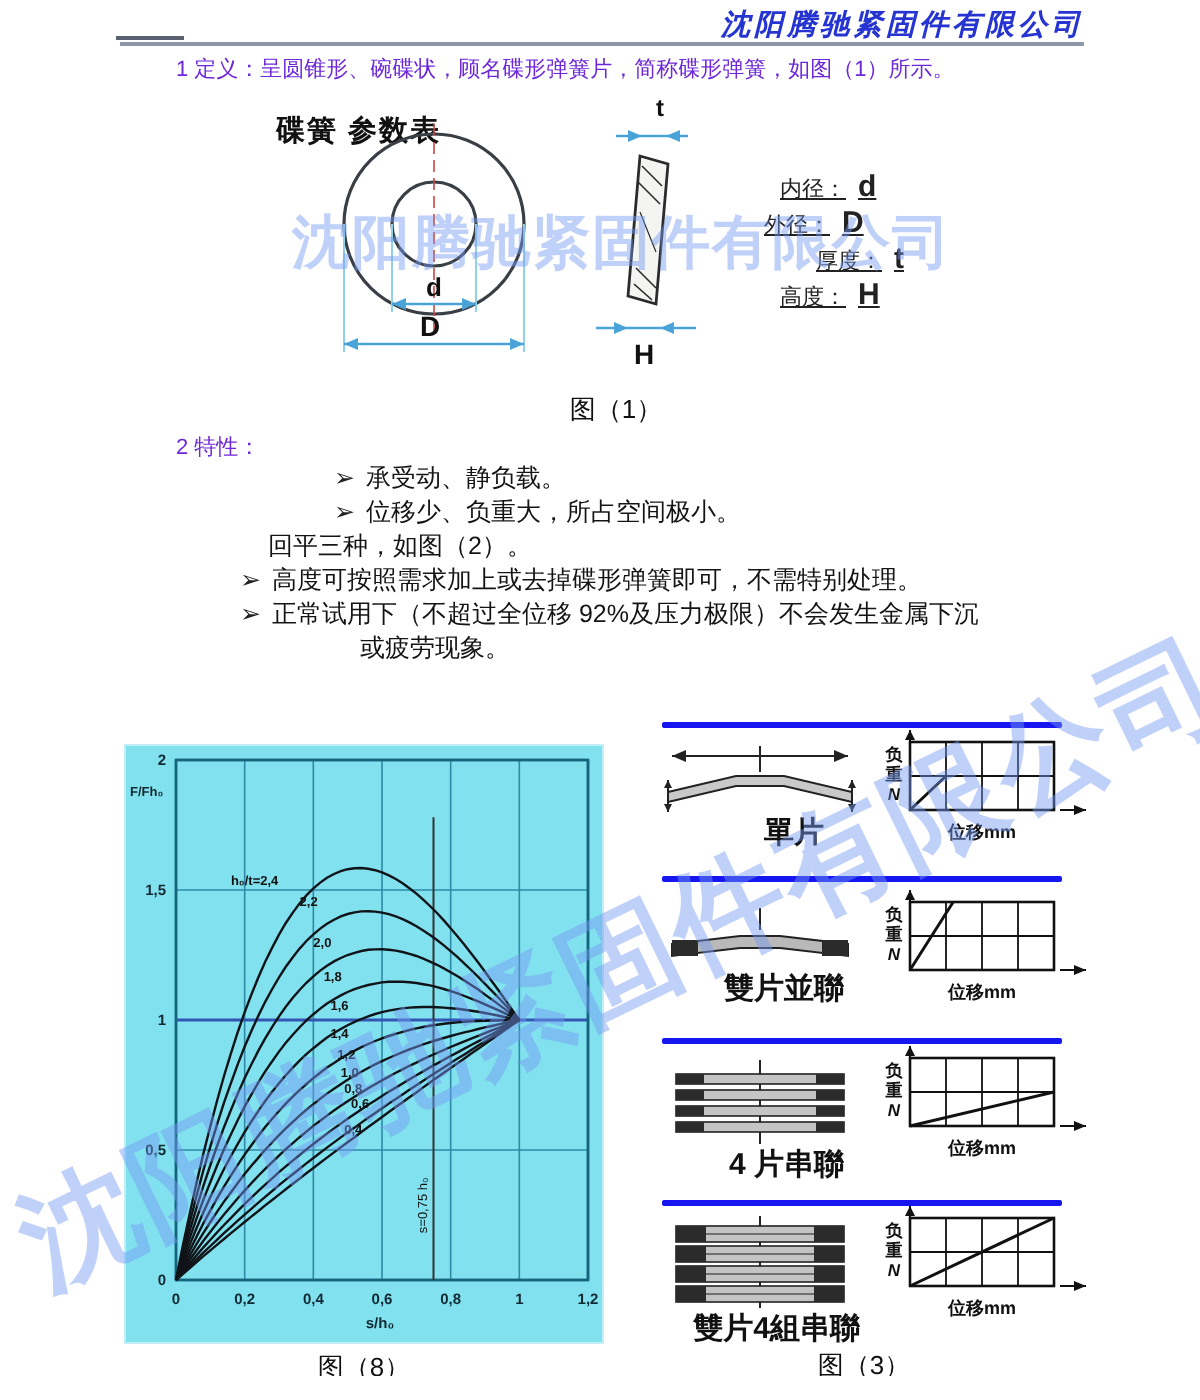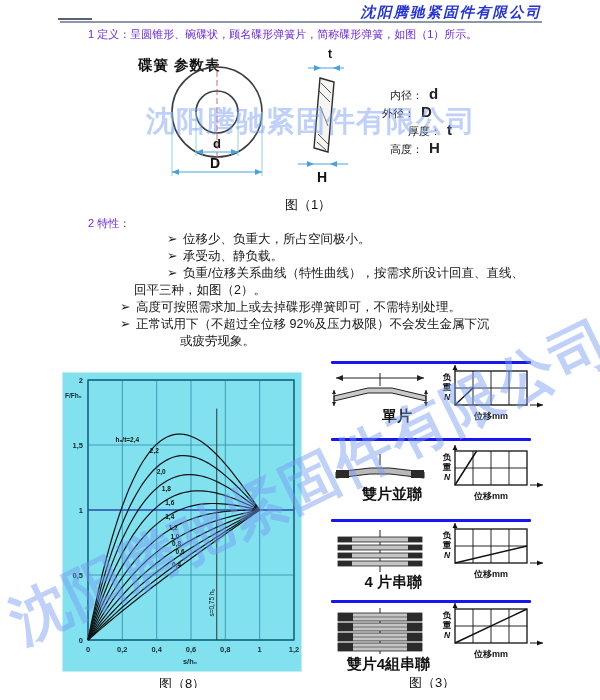--- a/index.html
+++ b/index.html
@@ -6,21 +6,21 @@
   #page{position:relative;width:600px;height:688px;background:#ffffff;overflow:hidden;
         font-family:"Liberation Sans","DejaVu Sans",sans-serif;color:#1c1c1c;}
   .abs{position:absolute;}
   .company{font-family:"Liberation Serif","DejaVu Serif",serif;font-weight:bold;font-style:italic;
            font-size:14.5px;color:#2635d2;letter-spacing:2px;white-space:nowrap;}
   .rule{background:#8d97a8;height:2px;}
   .rule2{background:#5a6272;height:2px;}
   .bodytext{font-size:11px;color:#6d28d9;white-space:nowrap;}
   .figtitle{font-weight:bold;font-size:14.5px;color:#111;letter-spacing:1px;white-space:nowrap;}
   .caption{font-size:13px;color:#111;text-align:center;white-space:nowrap;}
-  .dimrow{font-size:11px;color:#222;white-space:nowrap;}
+  .dimrow{font-size:11px;color:#222;white-space:nowrap;text-decoration:underline;}
   .dimrow .sym{font-weight:bold;font-size:15px;margin-left:6px;font-family:"Liberation Sans",sans-serif;}
   .feat-line{font-size:12.5px;color:#141414;white-space:nowrap;height:17px;line-height:17px;}
   .feat-line .mk{display:inline-block;width:16px;color:#222;}
   .ind1{margin-left:79px;}
   .ind1c{margin-left:46px;}
   .ind0{margin-left:32px;}
   .ind0c{margin-left:92px;}
   .cyanpanel{background:#82e1ee;box-shadow:0 0 0 1px #bfeef5 inset;}
   .divider{background:#1616f0;height:3px;border-radius:1px;}
   .blockcap{font-size:15px;font-weight:bold;color:#111;text-align:right;white-space:nowrap;}
@@ -112,23 +112,22 @@
     <span>厚度：</span><span class="sym">t</span>
   </div>
   <div class="abs dimrow" style="left:390px;top:139px;">
     <span>高度：</span><span class="sym">H</span>
   </div>
 
   <div class="abs caption" style="left:268px;top:196px;width:80px;text-align:center;">图（1）</div>
 
   <div class="abs bodytext" style="left:88px;top:216px;">2 特性：</div>
   <div class="abs" style="left:88px;top:231px;width:470px;">
+    <div class="feat-line ind1"><span class="mk">➢</span><span>承受动、静负载。</span></div>
     <div class="feat-line ind1"><span class="mk">➢</span><span>位移少、负重大，所占空间极小。</span></div>
-    <div class="feat-line ind1"><span class="mk">➢</span><span>承受动、静负载。</span></div>
-    <div class="feat-line ind1"><span class="mk">➢</span><span>负重/位移关系曲线（特性曲线），按需求所设计回直、直线、</span></div>
     <div class="feat-line ind1c"><span>回平三种，如图（2）。</span></div>
     <div class="feat-line ind0"><span class="mk">➢</span><span>高度可按照需求加上或去掉碟形弹簧即可，不需特别处理。</span></div>
     <div class="feat-line ind0"><span class="mk">➢</span><span>正常试用下（不超过全位移 92%及压力极限）不会发生金属下沉</span></div>
     <div class="feat-line ind0c"><span>或疲劳现象。</span></div>
   </div>
 
   <div class="abs cyanpanel" style="left:62px;top:372px;width:240px;height:300px;">
     <svg id="fig2svg" width="240" height="300" viewBox="0 0 240 300">
         <line x1="26" y1="8" x2="26" y2="268" stroke="#2e8aa6" stroke-width="1.3"></line>
         <line x1="60.333333333333336" y1="8" x2="60.333333333333336" y2="268" stroke="#2e8aa6" stroke-width="0.8"></line>

